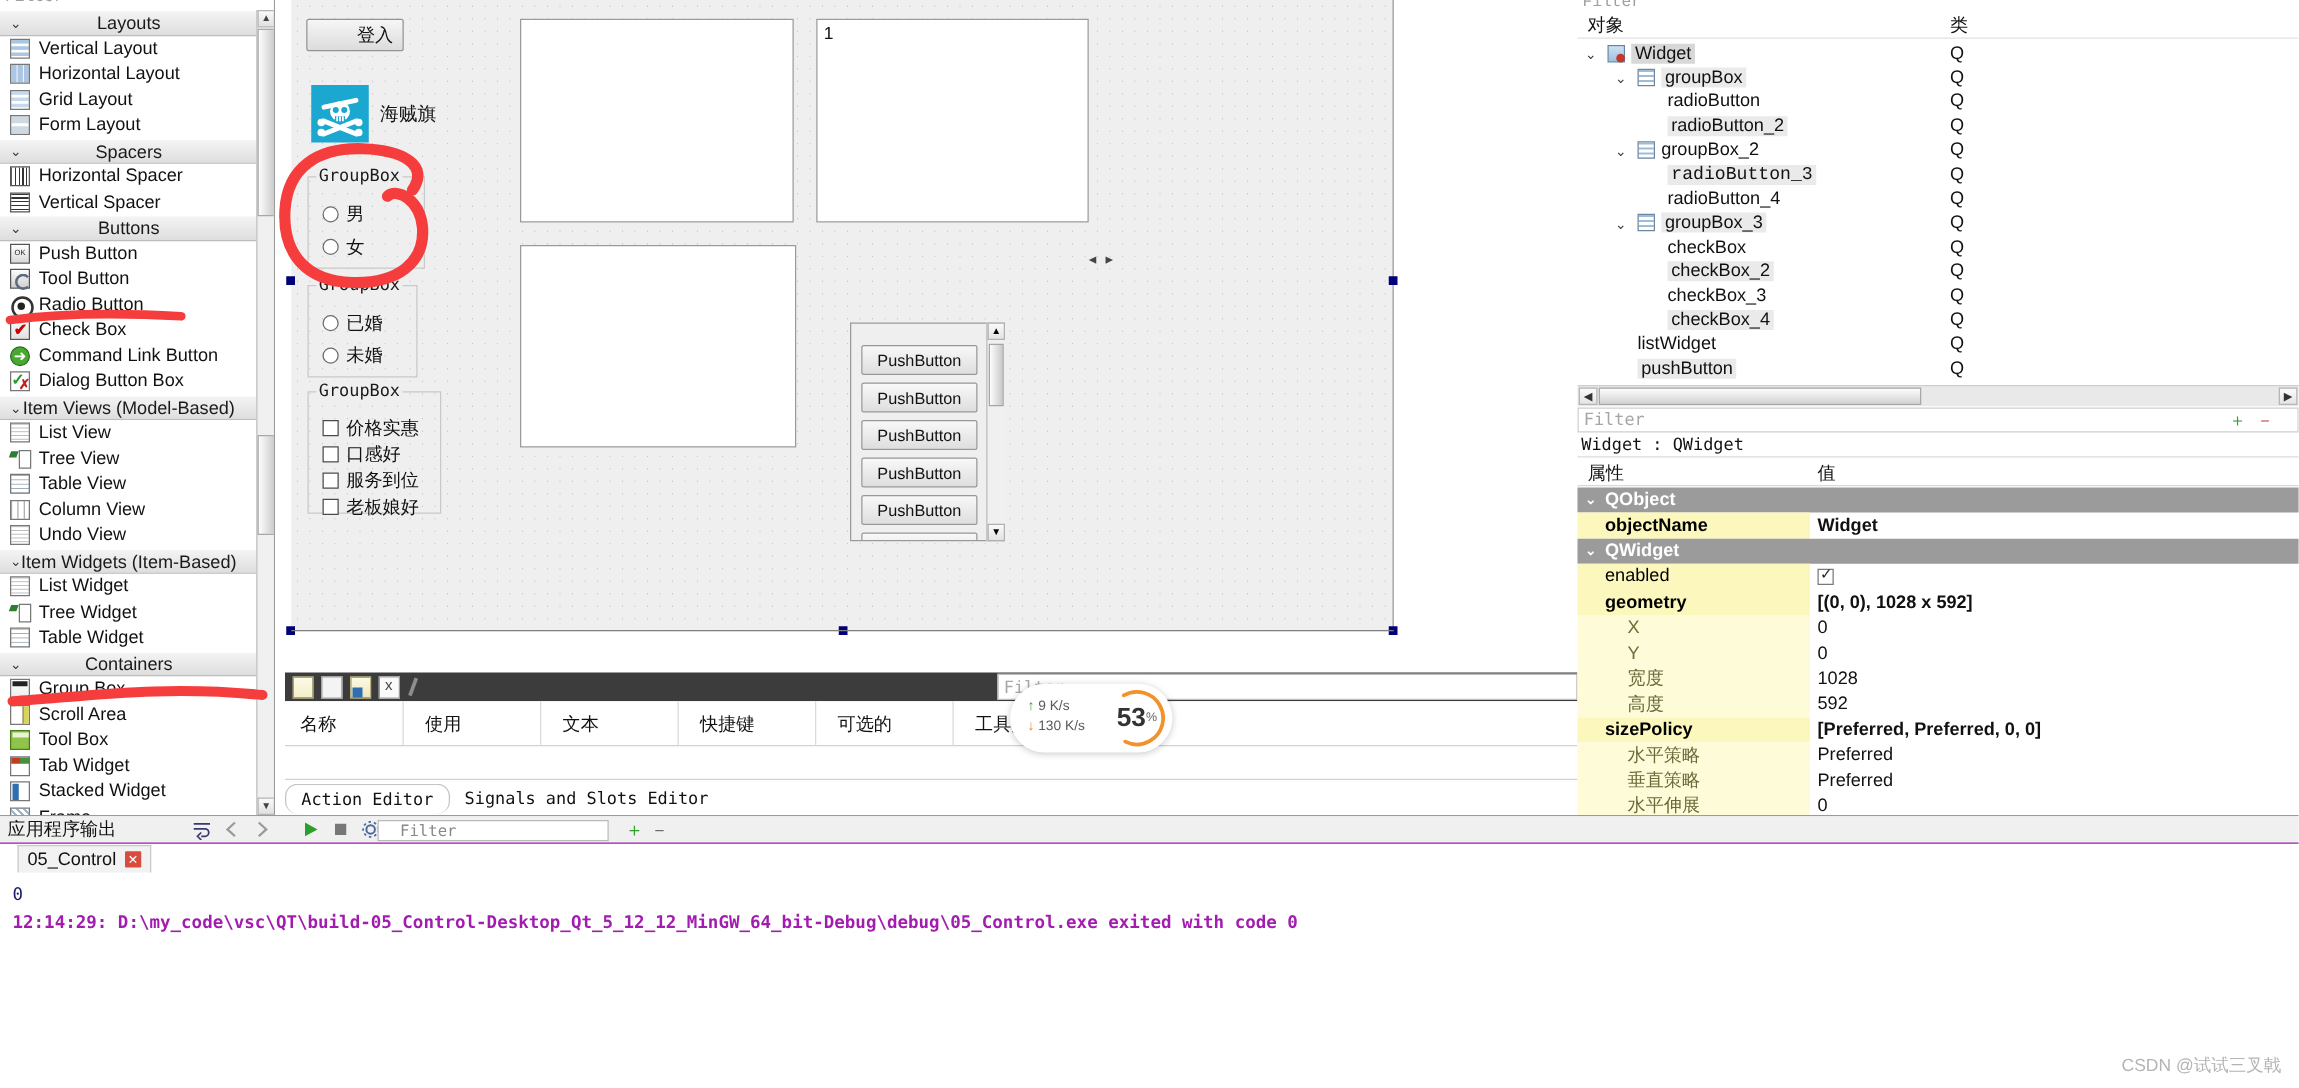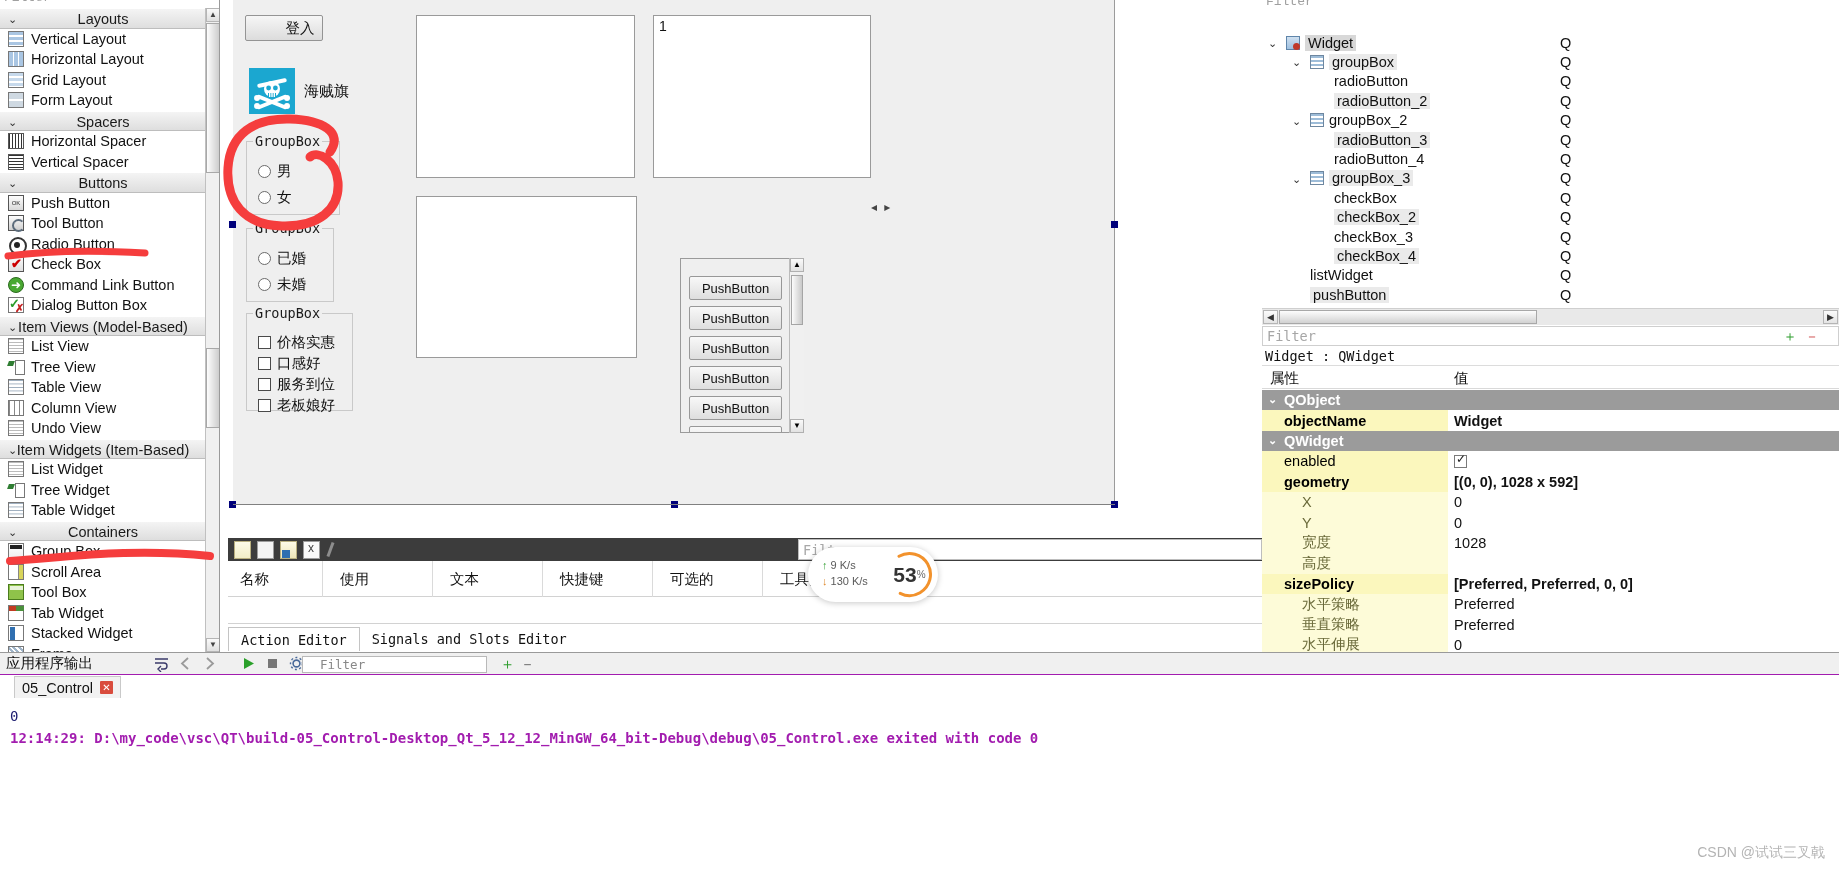--- a/index.html
+++ b/index.html
@@ -160,21 +160,21 @@
   #ae-head { position:absolute; left:8px; top:25px; width:1034px; height:36px;
      border-bottom:1px solid #d2d2d2; background:#fff; }
   .ae-col { position:absolute; top:9px; font-size:14.5px; color:#111; }
   .ae-sep { position:absolute; top:25px; width:1px; height:36px; background:#dadada; }
   #ae-filter { position:absolute; left:578px; top:3px; width:464px; height:21px;
      background:#fff; border:1px solid #bdbdbd; color:#a8a8a8;
      font-family:"DejaVu Sans Mono", monospace; font-size:13.5px; padding-left:4px; line-height:20px; }
   #ae-tabs { position:absolute; left:8px; top:87px; width:1034px; height:28px;
      border-top:1px solid #d2d2d2; display:flex; align-items:flex-end; }
   .ae-tab { height:24px; line-height:24px; padding:0 12px;
-     font-family:"DejaVu Sans Mono", monospace; font-size:13.5px; color:#111; }
+     font-family:"DejaVu Sans Mono", monospace; font-size:13.5px; color:#111;border-radius:10px; }
   .ae-tab.sel { background:#fff; border:1px solid #c4c4c4; border-bottom:none; }
 
   
   #netw { position:absolute; left:808px; top:547px; width:130px; height:55px;
      background:#fff; border-radius:28px; box-shadow:0 1px 6px rgba(0,0,0,.22);
      display:flex; align-items:center; }
   #net-rates { position:absolute; left:14px; top:10px; }
   .rate { font-size:11px; color:#5a5a5a; line-height:16px; white-space:nowrap; }
   .rate .up { color:#3aa23a; }
   .rate .down { color:#e08a2e; }
@@ -565,20 +565,24 @@
     <div id="net-pct">
       <span>53</span>
         <sup>%</sup>
     </div>
   </div>
 
   <div id="right">
     <div id="obj-filter">
       <span id="obj-filter-txt">Filter</span>
     </div>
+    <div id="obj-head">
+        <span class="obj-hcell" style="left: 8px;">对象</span>
+        <span class="obj-hcell" style="left: 298px;">类</span>
+      </div>
     <div id="obj-tree">
         <div class="tr" style="top: 0px;">
           <span class="tw" style="left: 6px; top: 4px;">⌄</span>
           <span style="position: absolute; left: 24px; display: flex; align-items: center; gap: 5px;">
             <span class="tic tic-widget"></span>
             <span class="hl">Widget</span>
           </span>
           <span style="position: absolute; left: 298px;">Q</span>
         </div>
         <div class="tr" style="top: 19.4px;">
@@ -603,21 +607,21 @@
         </div>
         <div class="tr" style="top: 77.6px;">
           <span class="tw" style="left: 30px; top: 4px;">⌄</span>
           <span style="position: absolute; left: 48px; display: flex; align-items: center; gap: 5px;">
             <span class="tic tic-group"></span>
             <span class="">groupBox_2</span>
           </span>
           <span style="position: absolute; left: 298px;">Q</span>
         </div>
         <div class="tr" style="top: 97px;">
-          <span style="position: absolute; left: 72px; display: flex; align-items: center; gap: 5px;">
+          <span style="position: absolute; left: 72px; display: flex; align-items: center; gap: 5px; font-family: Liberation Mono, monospace;">
             <span class="hl2">radioButton_3</span>
           </span>
           <span style="position: absolute; left: 298px;">Q</span>
         </div>
         <div class="tr" style="top: 116.4px;">
           <span style="position: absolute; left: 72px; display: flex; align-items: center; gap: 5px;">
             <span class="">radioButton_4</span>
           </span>
           <span style="position: absolute; left: 298px;">Q</span>
         </div>
@@ -742,20 +746,23 @@
           <span class="nm">
             <span>宽度</span>
           </span>
           <span class="vl">
             <span class="pval" style="color: rgb(17, 17, 17);">1028</span>
           </span>
         </div>
         <div class="prow p-yellow2 p-ind" style="top: 163.2px; color: rgb(106, 106, 58);">
           <span class="nm">
             <span>高度</span>
+          </span>
+          <span class="vl">
+            <span class="pval" style="color: rgb(17, 17, 17);">592</span>
           </span>
         </div>
         <div class="prow p-yellow" style="top: 183.6px; font-weight: bold;">
           <span class="p-chev" style="color: rgb(51, 51, 51);">⌄</span>
           <span class="nm" style="padding-left: 22px;">
             <span>sizePolicy</span>
           </span>
           <span class="vl">
             <span class="pval">[Preferred, Preferred, 0, 0]</span>
           </span>

